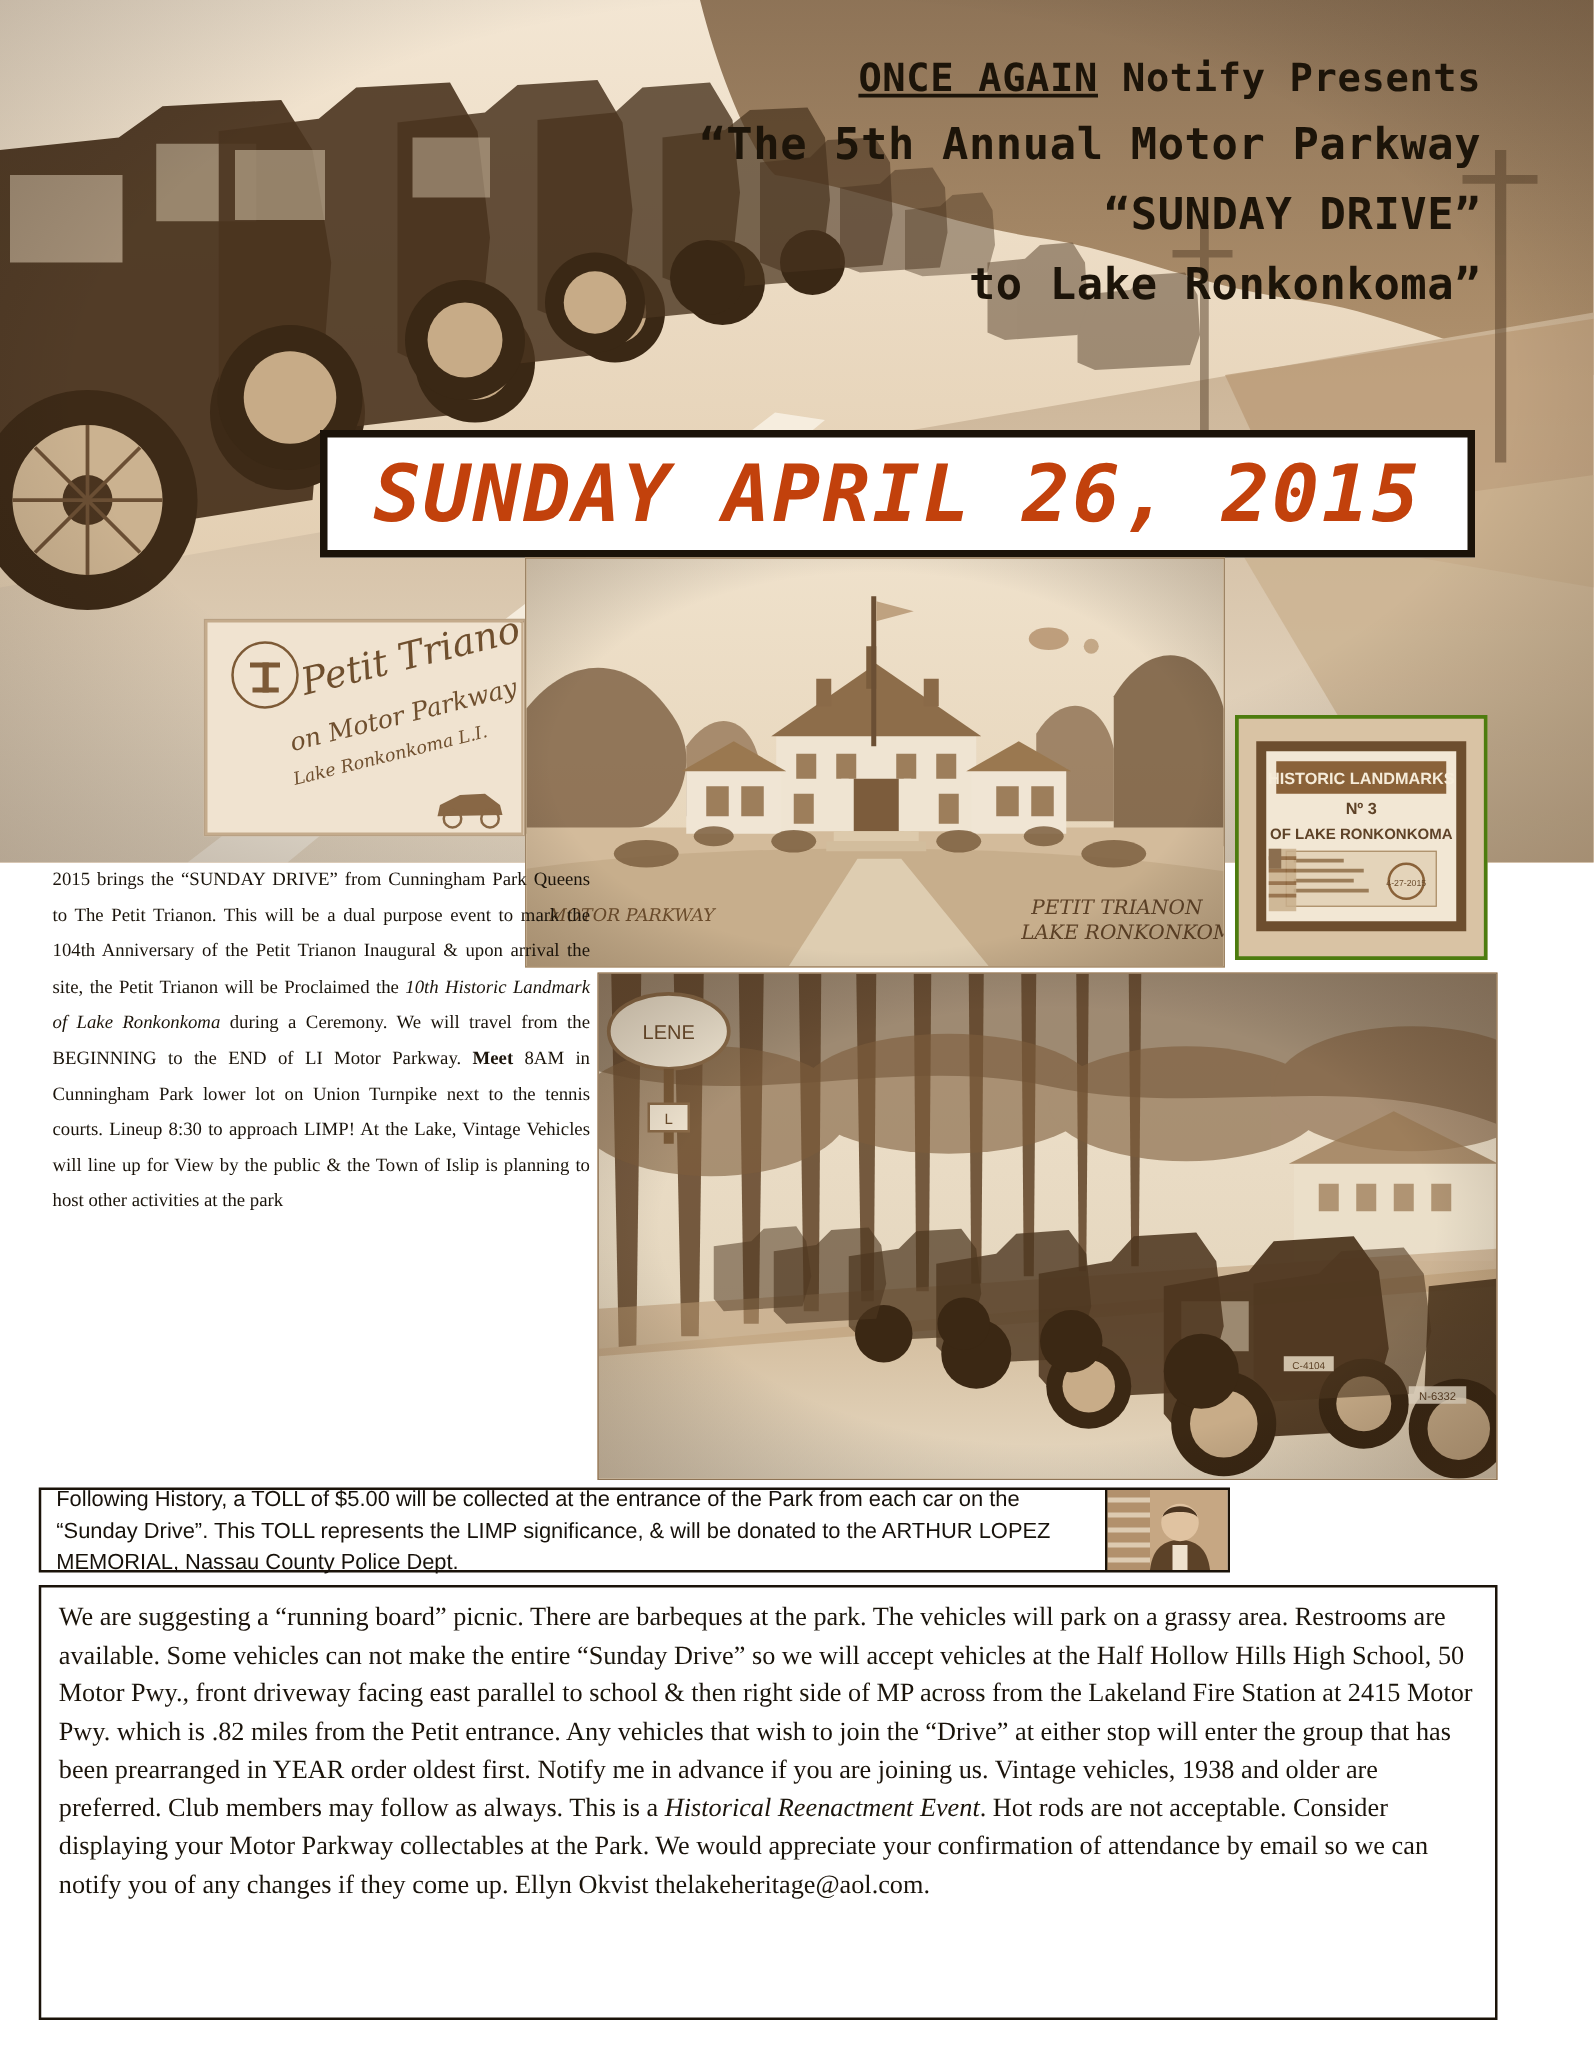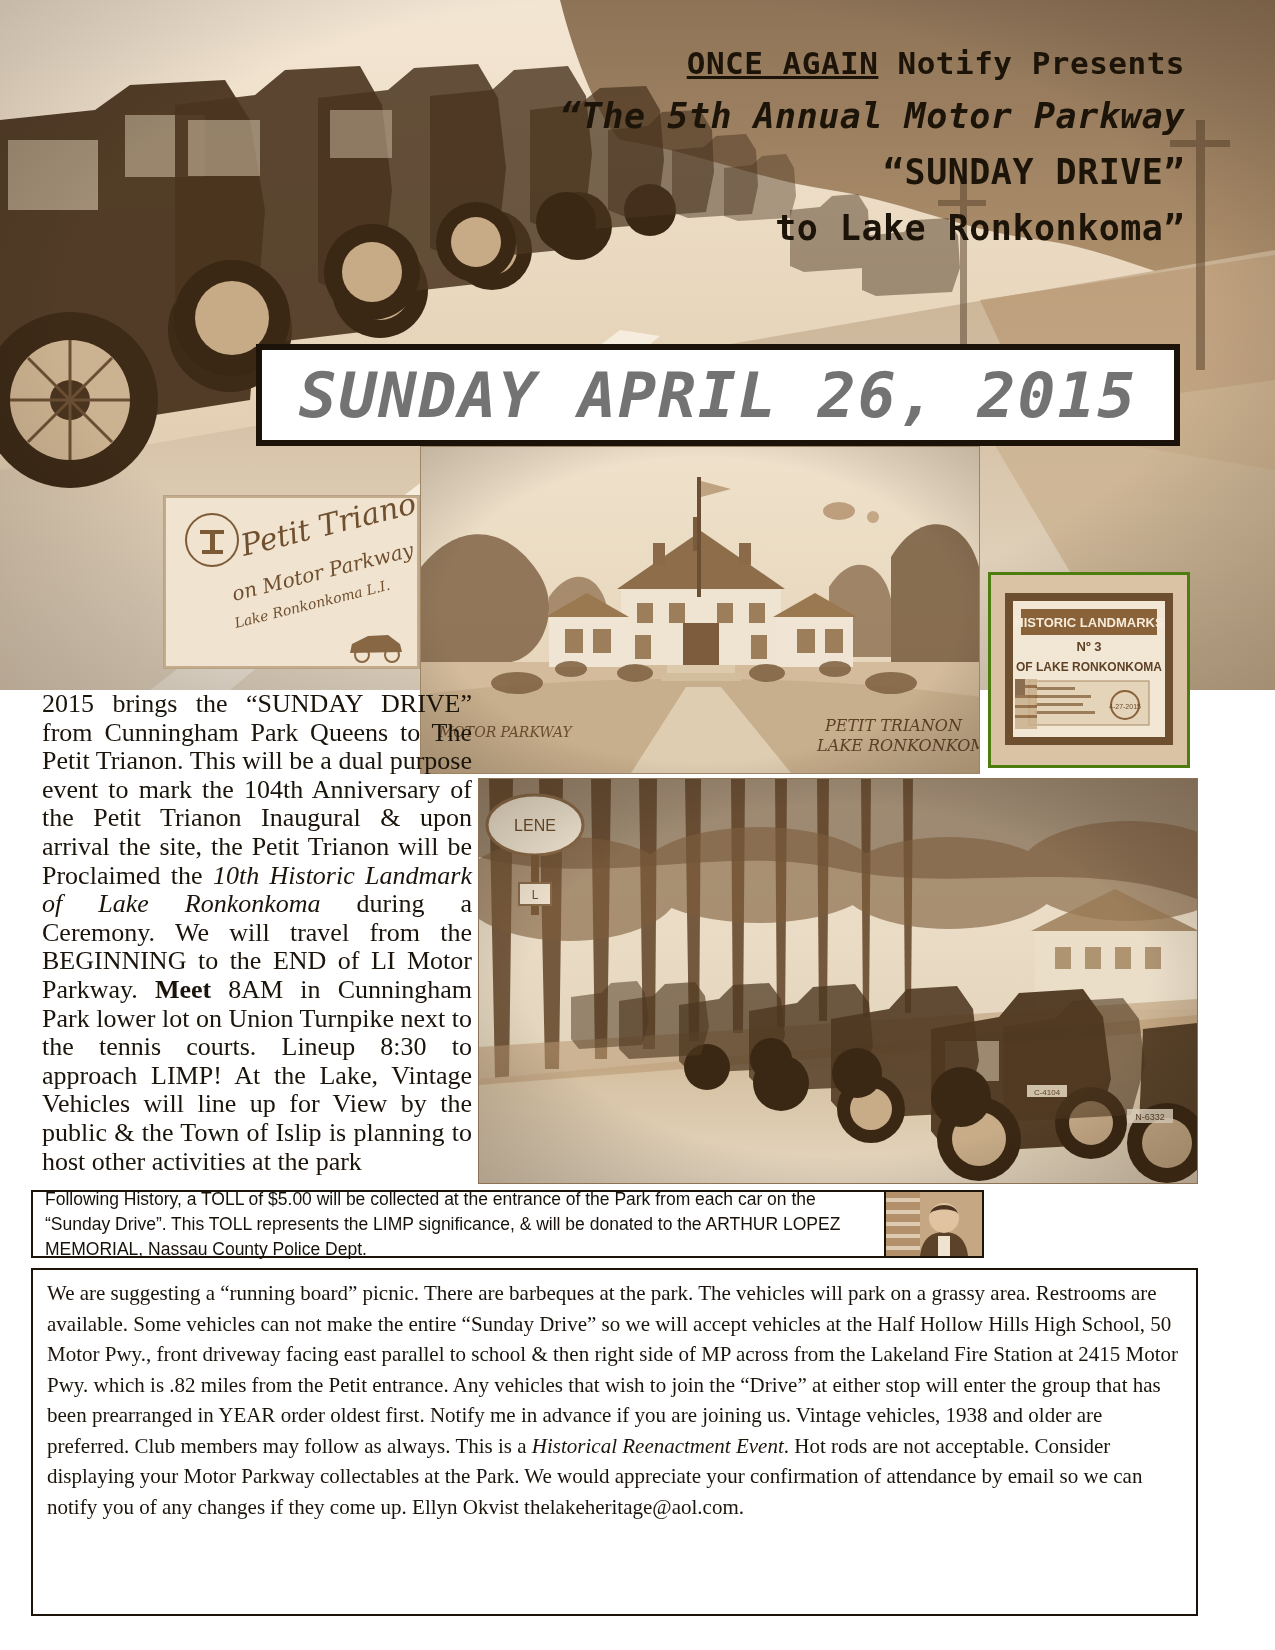--- a/index.html
+++ b/index.html
@@ -35,21 +35,21 @@
     width: 1000px;
     text-align: right;
     font-family: "DejaVu Sans Mono", monospace;
     font-weight: bold;
     color: #1c1409;
     letter-spacing: 0.5px;
   }
   .hl1 { font-size: 31px; line-height: 46px; letter-spacing: 1px; }
   .hl2 { font-size: 31px; line-height: 50px; }
   .hl2 .ul { text-decoration: underline; }
-  .hl3 { font-size: 35px; line-height: 56px; font-style: italic; }
+  .hl3 { font-size: 35px; line-height: 56px; }
   .hl4 { font-size: 35px; line-height: 56px; }
   .hl5 { font-size: 35px; line-height: 56px; }
 
   
   .date-banner {
     position: absolute;
     left: 256px;
     top: 344px;
     width: 924px;
     height: 102px;
@@ -59,21 +59,21 @@
     display: flex;
     align-items: center;
     justify-content: center;
   }
   .date-banner span {
     font-family: "DejaVu Sans Mono", monospace;
     font-weight: bold;
     font-style: italic;
     font-size: 63px;
     letter-spacing: 2px;
-    color: #737373;
+    color: #c2410c;
     white-space: nowrap;
   }
 
   
   .logo-card {
     position: absolute;
     left: 163px;
     top: 495px;
     width: 255px;
     height: 172px;
@@ -105,21 +105,21 @@
     background: #d6c0a3;
     border: 3px solid #4d7c0f;
   }
 
   
   .body-col {
     position: absolute;
     left: 42px;
     top: 690px;
     width: 430px;
-    font-size: 26px;
+    font-size: 15px;
     line-height: 28.6px;
     text-align: justify;
     color: #1b140b;
   }
   .body-col p { margin: 0; }
   .body-col .it { font-style: italic; }
   .body-col .bd { font-weight: bold; }
 
   
   .photo-cars {

